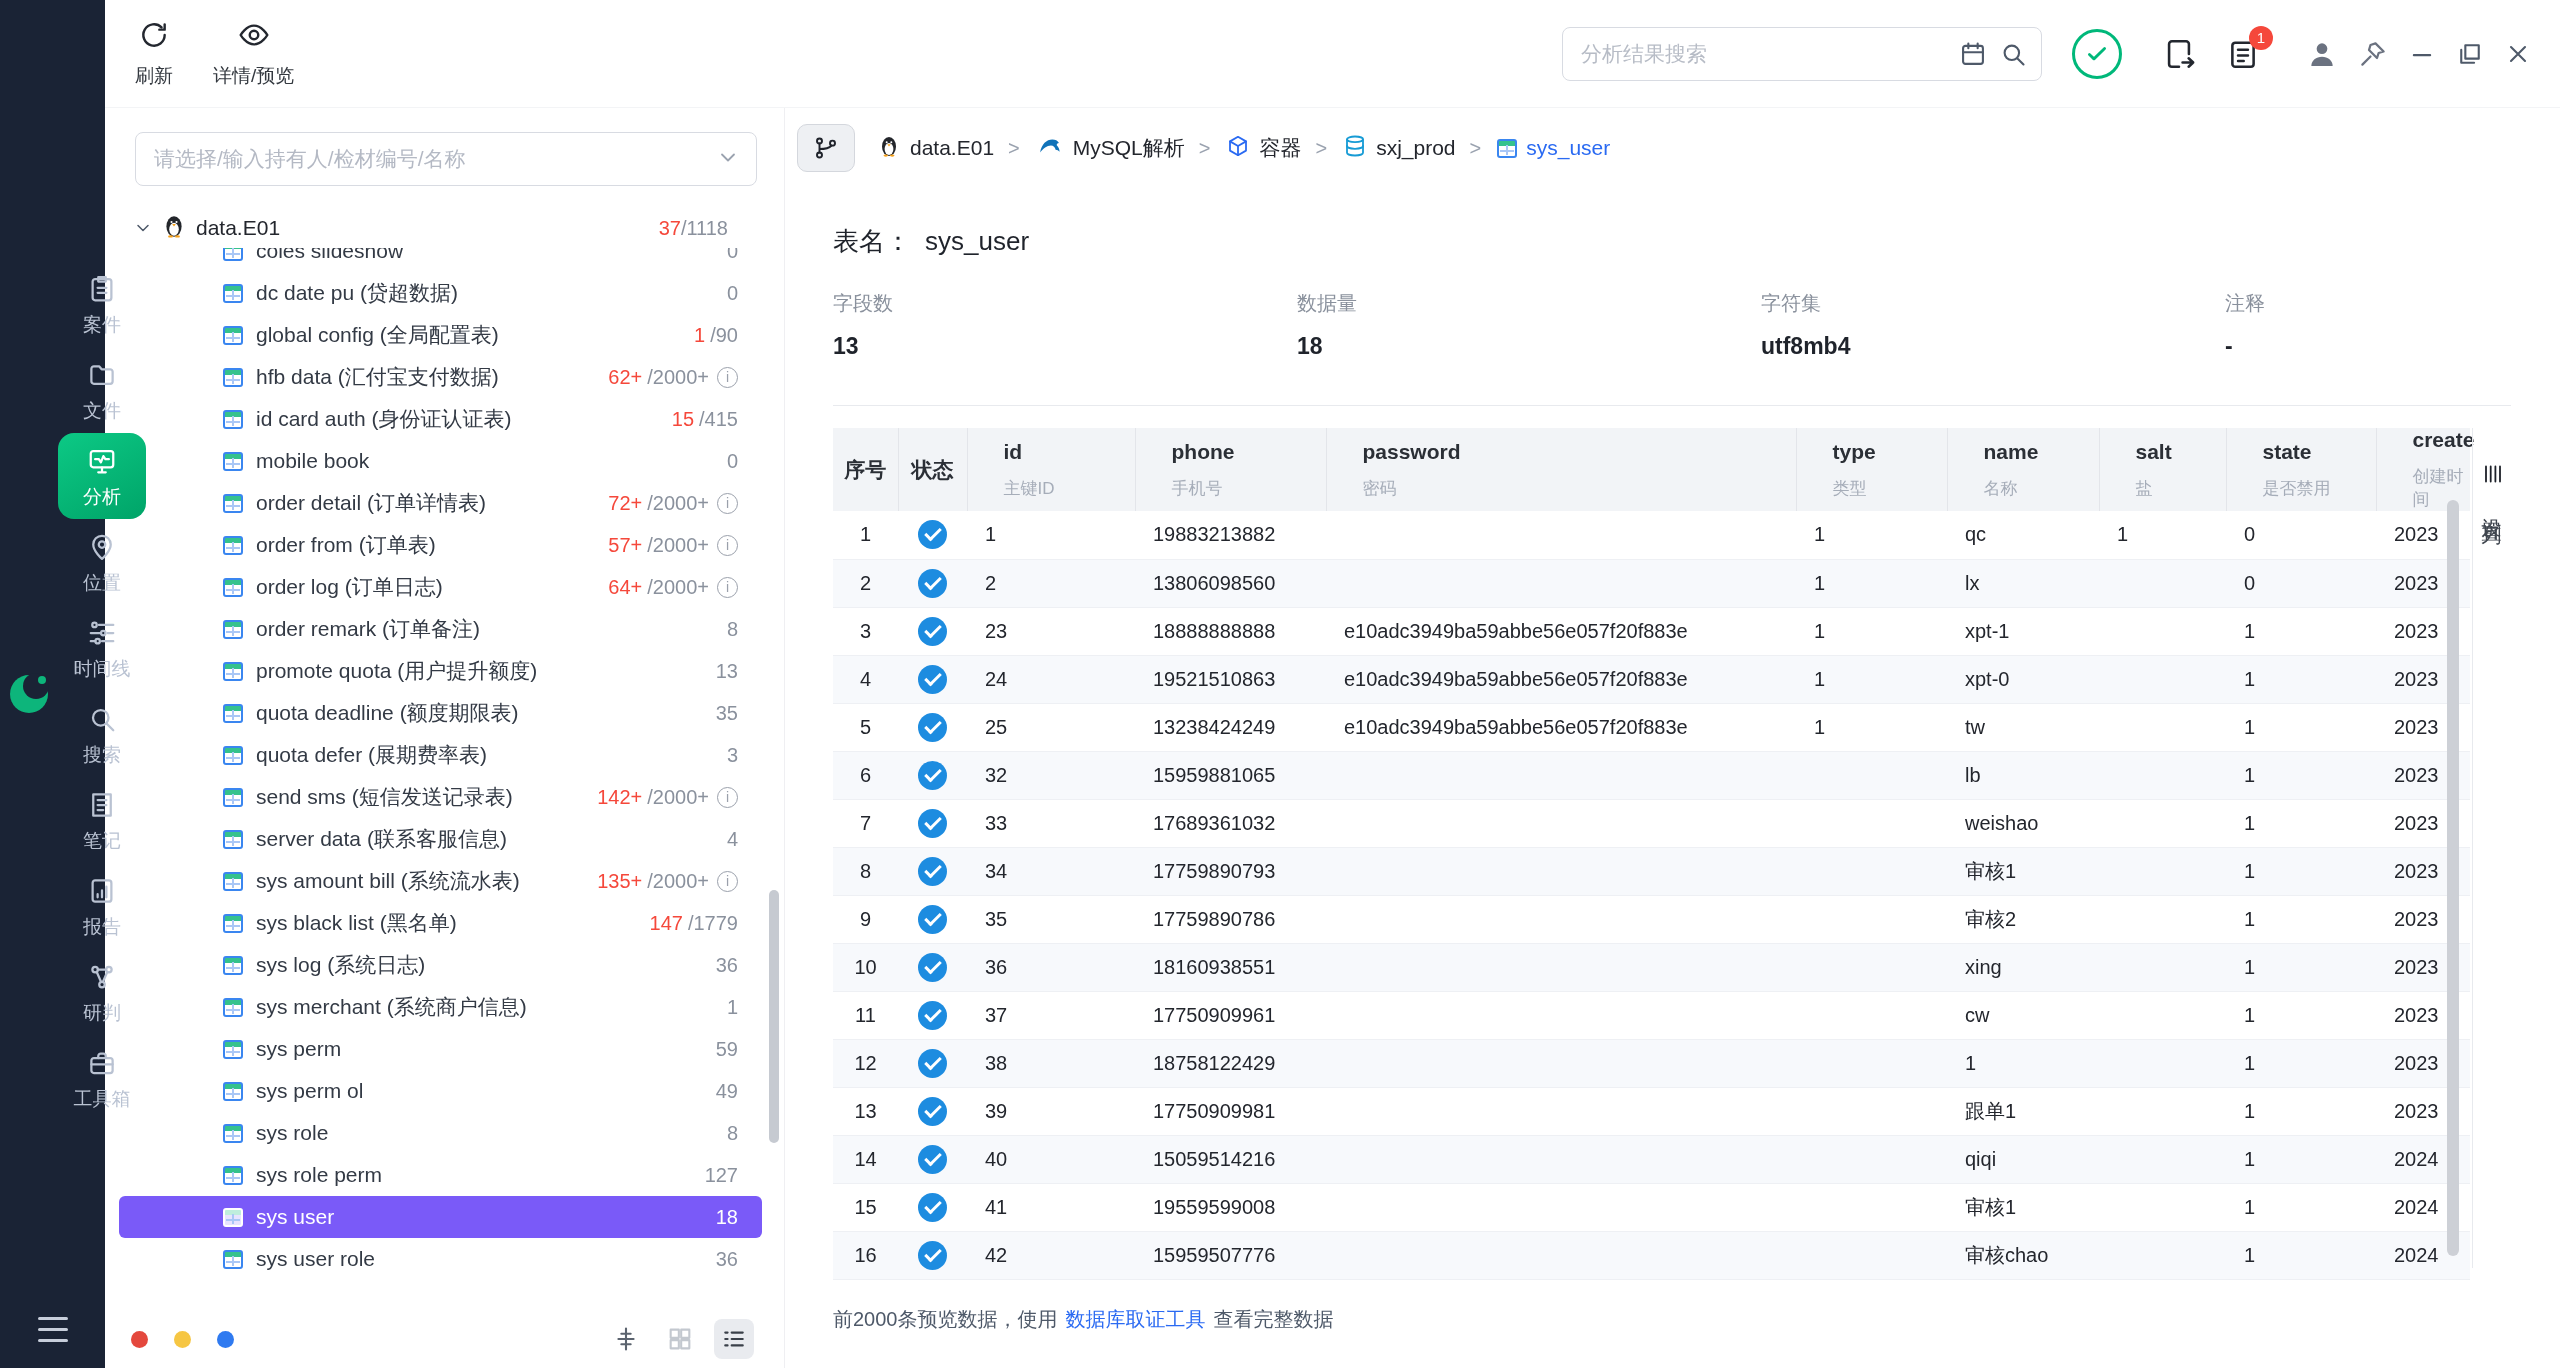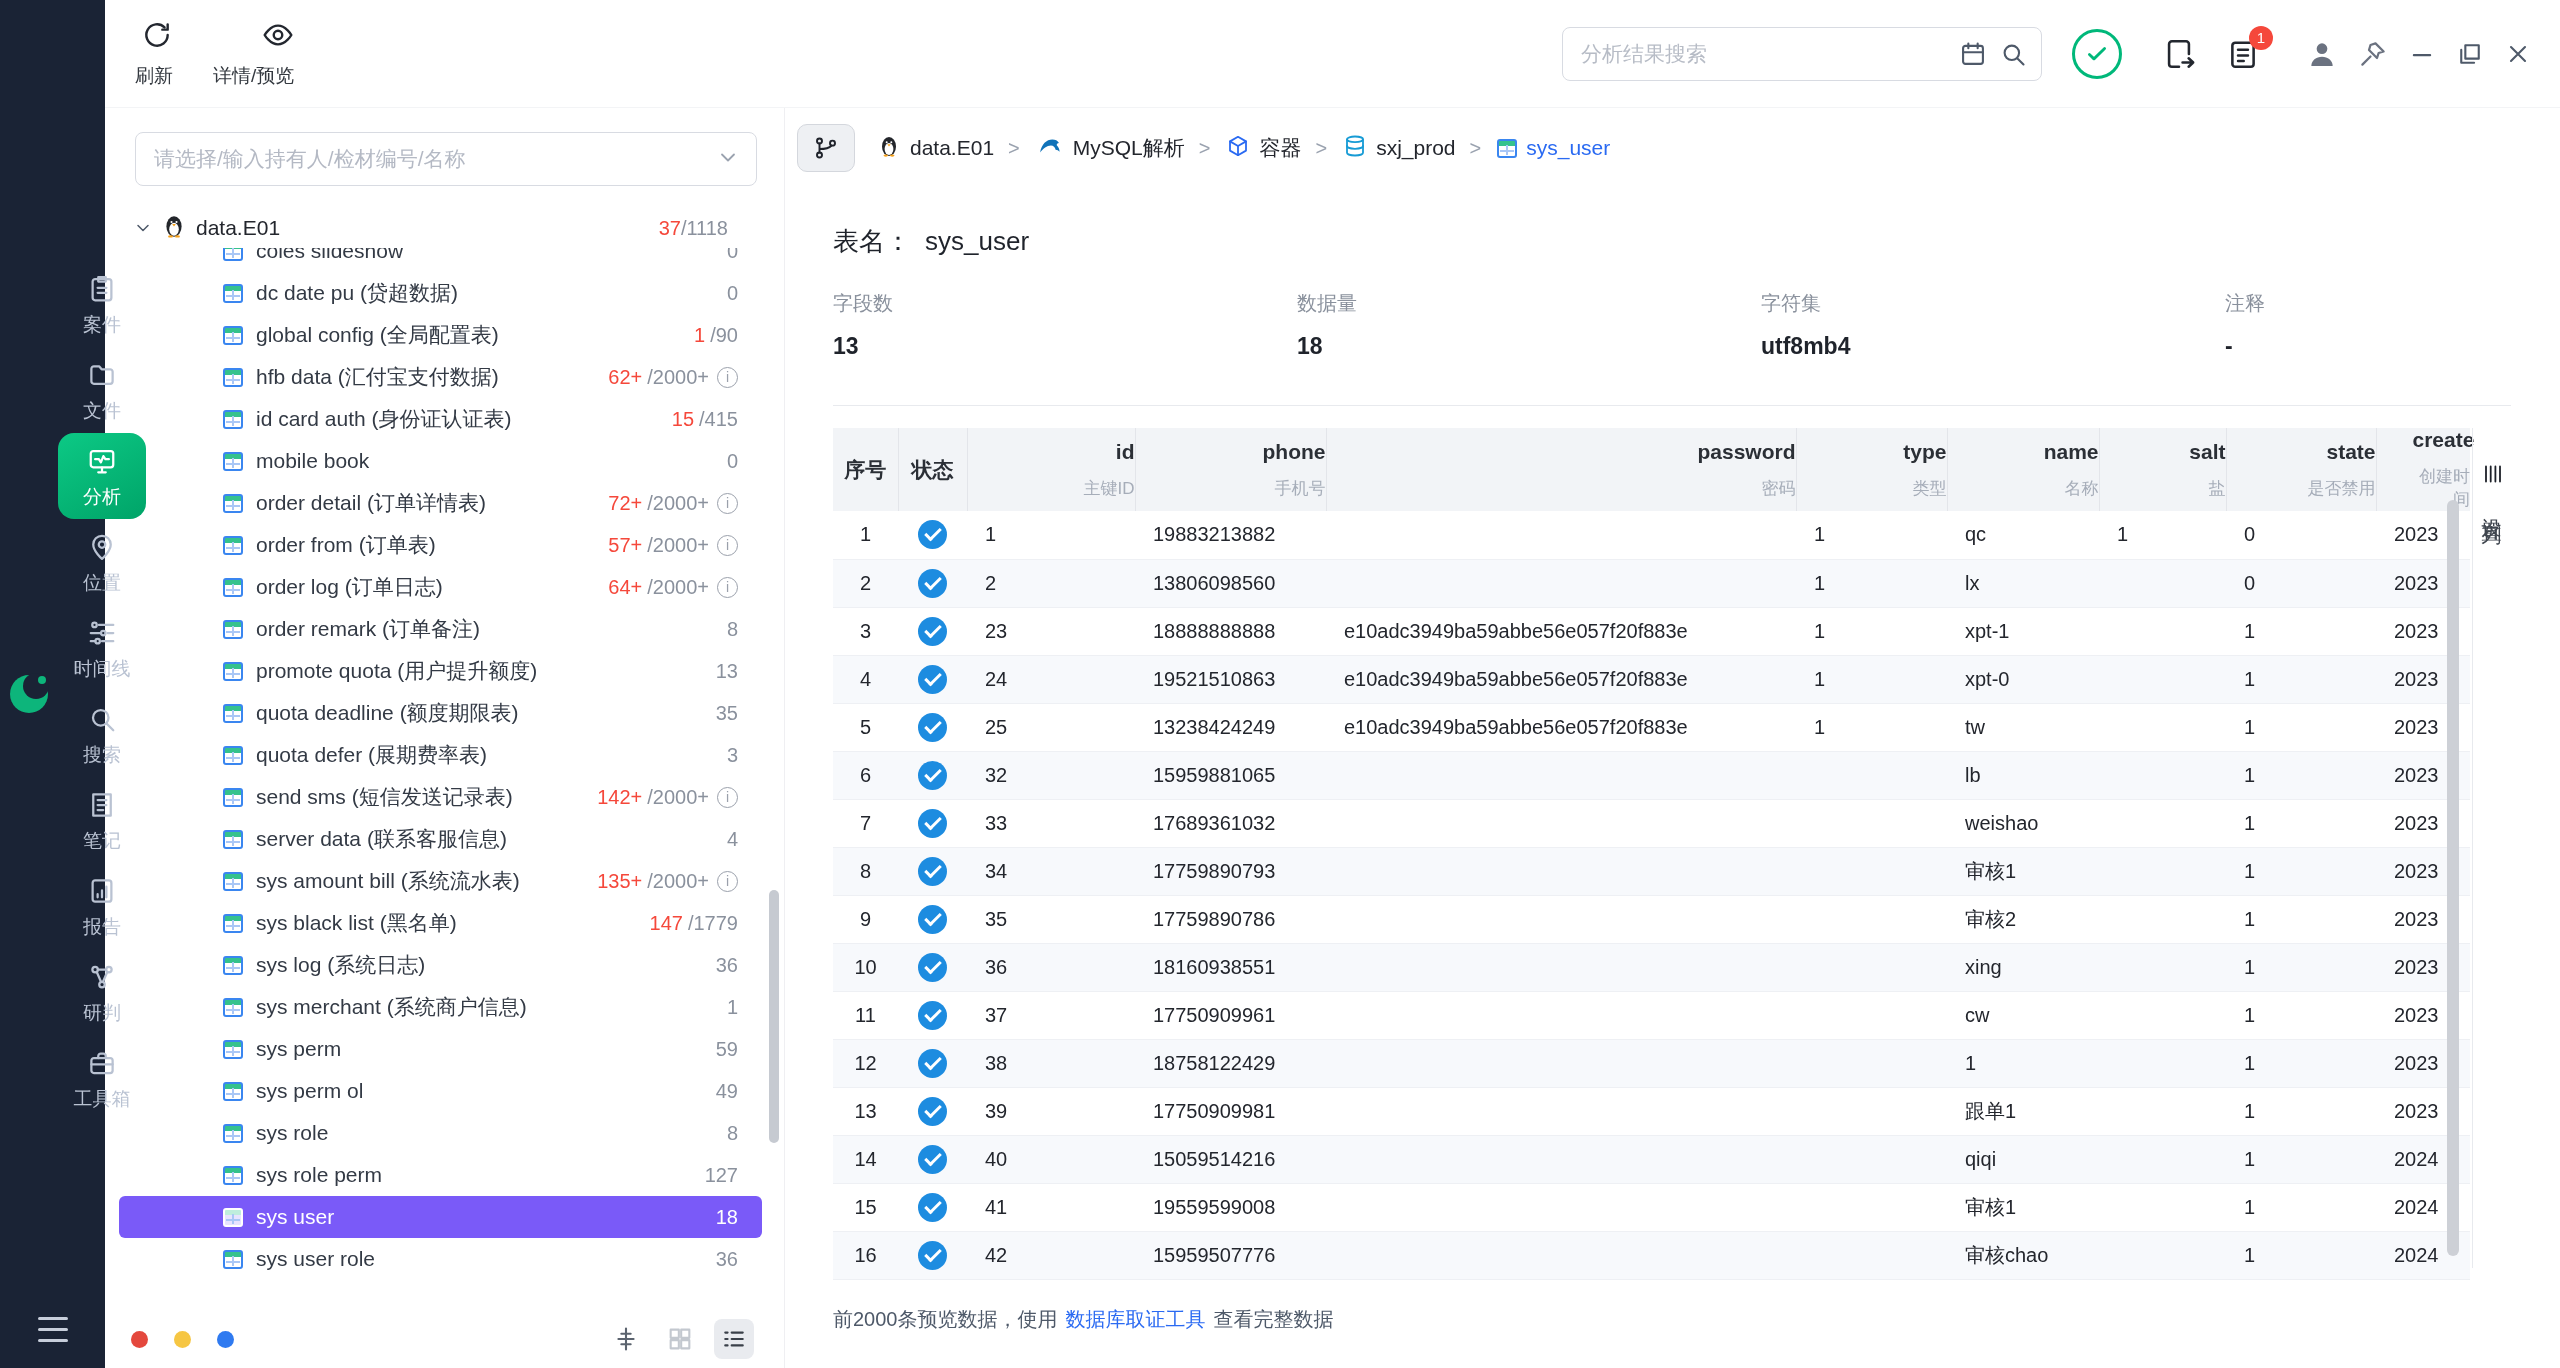--- a/index.html
+++ b/index.html
@@ -17,21 +17,21 @@
   .logo{margin-top:18px;width:58px;height:58px}
   .nav{margin-top:14px;display:flex;flex-direction:column;align-items:center}
   .nav-item{width:88px;height:86px;display:flex;flex-direction:column;align-items:center;justify-content:center;gap:7px;color:#b9c2d2;border-radius:16px;cursor:pointer}
   .nav-label{font-size:19px;line-height:1}
   .nav-item.active{background:linear-gradient(150deg,#0cc985,#00a468);color:#fff}
   .burger{position:absolute;bottom:26px;left:50%;transform:translateX(-50%);display:flex;flex-direction:column;gap:8px;cursor:pointer}
   .burger span{display:block;width:30px;height:3px;background:#c7cedb;border-radius:2px}
 
   
   .topbar{position:absolute;left:105px;top:0;width:2455px;height:108px;background:#fff;display:flex;align-items:center;padding:0 28px 0 30px;border-bottom:1px solid #f3f4f6}
-  .tb-act{display:flex;flex-direction:column;align-items:flex-end;gap:8px;color:#23272f;margin-right:40px;cursor:pointer}
+  .tb-act{display:flex;flex-direction:column;align-items:center;gap:8px;color:#23272f;margin-right:40px;cursor:pointer}
   .tb-label{font-size:19px;color:#33383f}
   .tb-right{margin-left:auto;display:flex;align-items:center}
   .searchbox{width:480px;height:54px;border:1px solid #d8dbe2;border-radius:8px;display:flex;align-items:center;padding:0 14px 0 18px;gap:12px}
   .searchbox input{border:none;outline:none;flex:1;font-size:21px;color:#33383f;font-family:inherit;background:transparent}
   .searchbox input::placeholder{color:#b7bcc6}
   .ic-btn{color:#4e5969;display:flex;align-items:center;justify-content:center;cursor:pointer}
   .ok-circle{width:50px;height:50px;border-radius:50%;border:3px solid var(--green);color:var(--green);display:flex;align-items:center;justify-content:center;margin-left:30px;cursor:pointer}
   .export-btn{margin-left:40px;color:#23272f}
   .clip-btn{margin-left:30px;position:relative;color:#23272f}
   .badge{position:absolute;top:-11px;right:-13px;min-width:24px;height:24px;border-radius:12px;background:var(--red);color:#fff;font-size:15px;display:flex;align-items:center;justify-content:center;padding:0 6px}
@@ -79,21 +79,21 @@
   .crumb.current{color:var(--blue)}
   .tbl-title{position:absolute;left:48px;top:116px;font-size:26px;color:#1f232b}
   .tbl-title .tt-name{margin-left:14px}
   .stats{position:absolute;left:48px;top:182px;display:flex}
   .stat{width:464px}
   .s-label{font-size:20px;color:#8a919d}
   .s-value{margin-top:16px;font-size:23px;color:#1f232b;font-weight:600}
   .divider{position:absolute;left:48px;top:297px;width:1678px;height:1px;background:#e8eaee}
   .grid-wrap{position:absolute;left:48px;top:320px;width:1637px}
   table.grid{width:1637px;border-collapse:collapse;table-layout:fixed}
-  .grid thead th{background:#f2f4f7;height:72px;vertical-align:middle;text-align:right;padding:0 0 0 36px;border-right:1px solid #e3e5ea;font-weight:normal}
+  .grid thead th{background:#f2f4f7;height:72px;vertical-align:middle;text-align:left;padding:0 0 0 36px;border-right:1px solid #e3e5ea;font-weight:normal}
   .grid thead th:last-child{border-right:none}
   .grid thead th.center{text-align:center;padding:0}
   .h-title{font-size:21px;color:#2b2f36;font-weight:600}
   .h-sub{font-size:17px;color:#a6adb9;margin-top:13px}
   .grid td{height:48px;padding:0 6px 0 18px;font-size:20px;color:#23262d;border-bottom:1px solid #eef0f4;white-space:nowrap;overflow:hidden}
   .grid td.center{text-align:center;padding:0}
   .grid tbody tr:nth-child(even){background:#f7f9fc}
   .check{display:inline-block;width:29px;height:29px;border-radius:50%;background:var(--check);position:relative;vertical-align:middle}
   .check::after{content:"";position:absolute;left:7px;top:8px;width:13px;height:6px;border-left:3px solid #fff;border-bottom:3px solid #fff;transform:rotate(-45deg)}
   .grid-scroll{position:absolute;left:1662px;top:392px;width:12px;height:756px;border-radius:6px;background:#cdd0d6;cursor:pointer}

